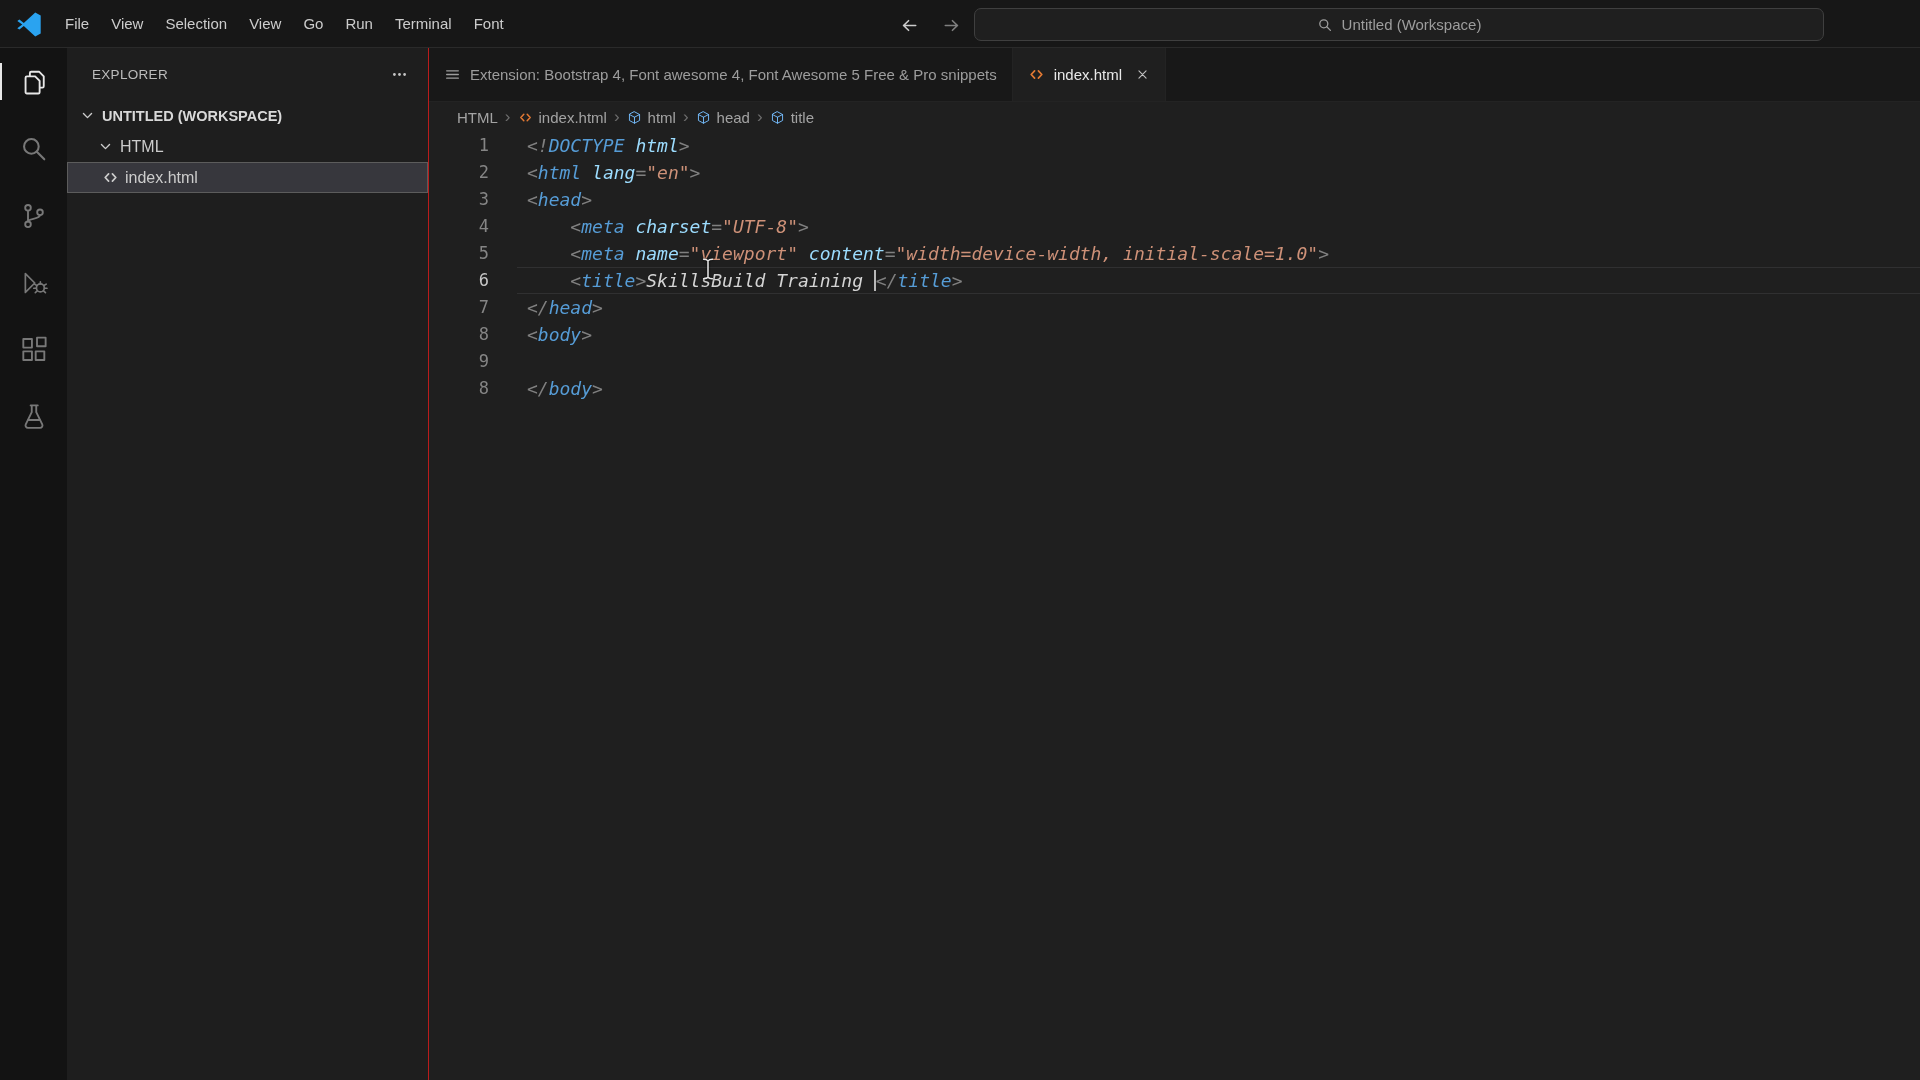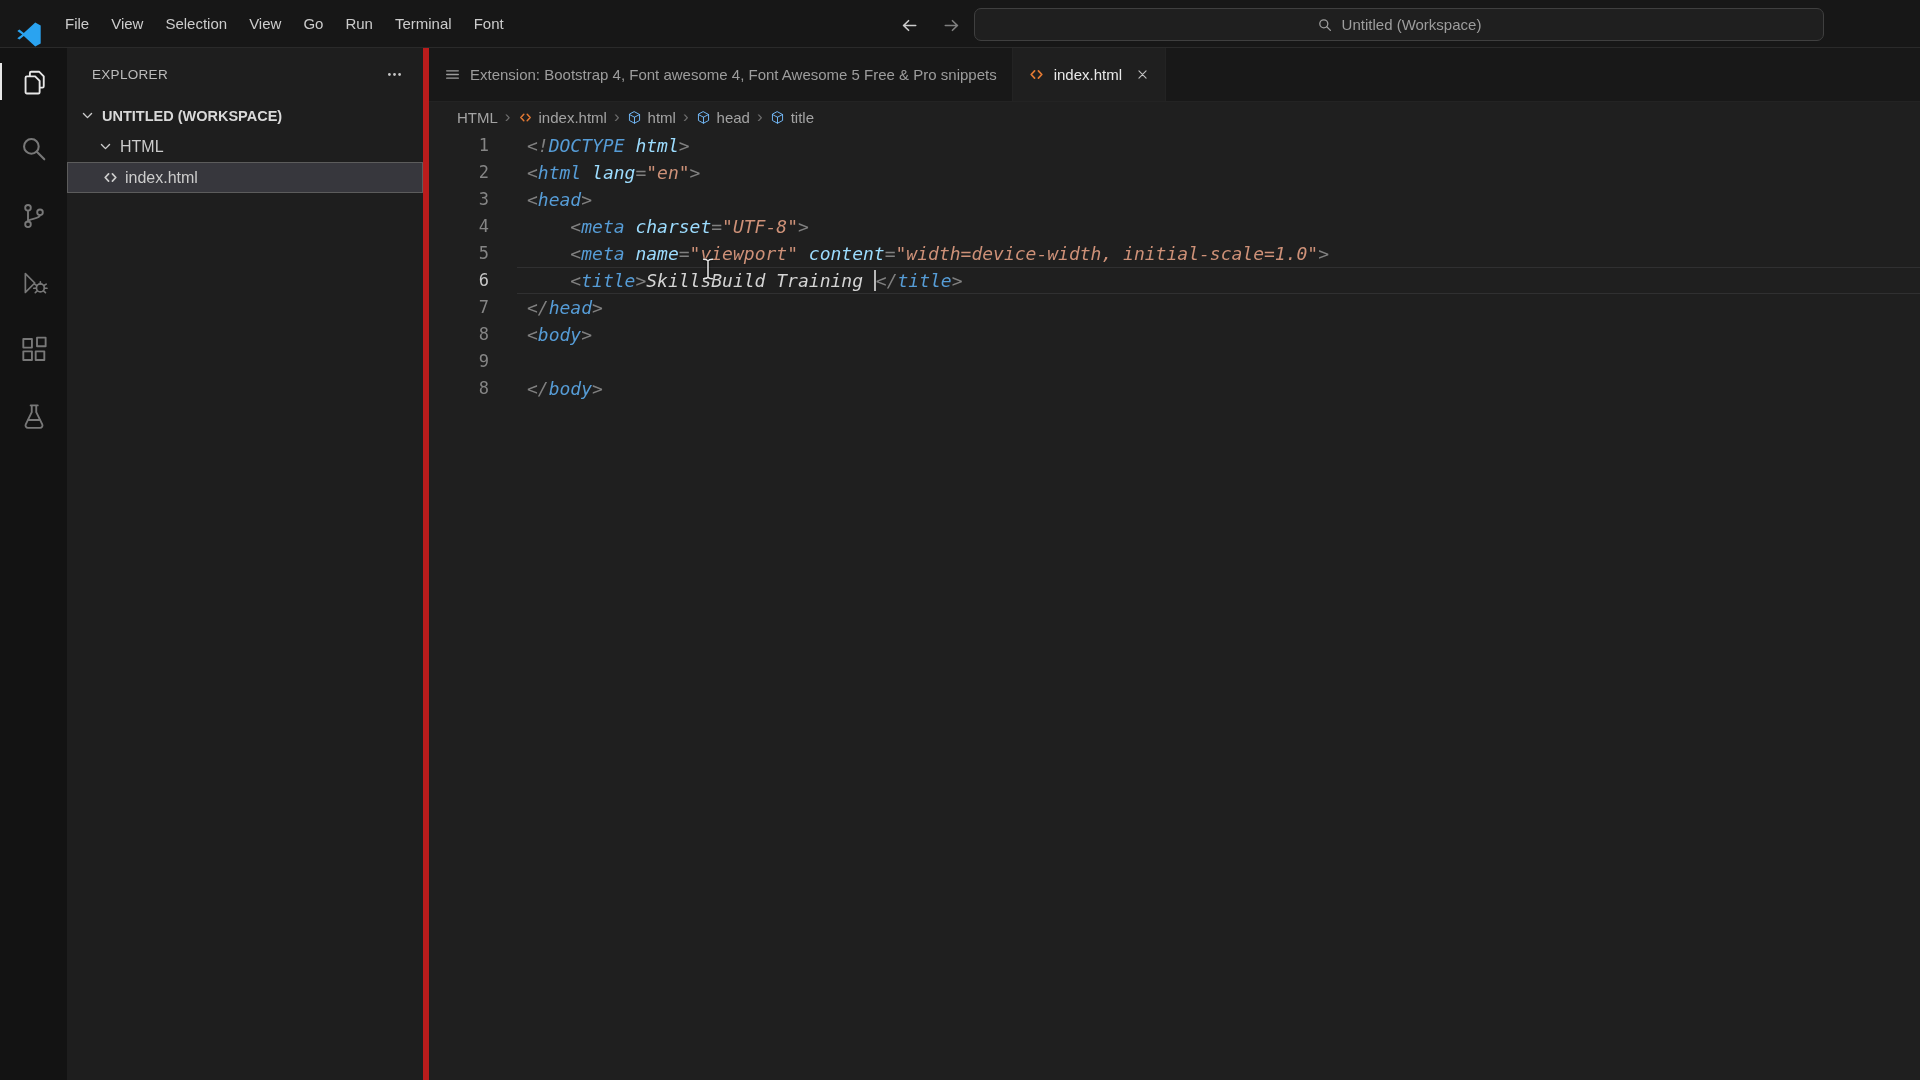--- a/index.html
+++ b/index.html
@@ -2,21 +2,21 @@
 <html style="--syntax-tag: #569cd6; --syntax-attr: #9cdcfe; --syntax-string: #ce9178; --syntax-text: #d4d4d4; --syntax-punct: #808080; --html-icon-orange: #e37933; --symbol-icon-blue: #75beff; --logo-blue: #2aa3f0;"><head>
 <meta charset="utf-8">
 <style>
   * { margin:0; padding:0; box-sizing:border-box; }
   html,body { width:1920px; height:1080px; overflow:hidden; background:#1f1f1f;
               font-family:"Liberation Sans", sans-serif; }
   .window { position:relative; width:1920px; height:1080px; display:flex; flex-direction:column; background:#1f1f1f; }
 
   
   .titlebar { height:48px; background:#171717; border-bottom:1px solid #2a2a2a;
-              display:flex; align-items:flex-end; position:relative; flex:none; z-index:5; }
+              display:flex; align-items:center; position:relative; flex:none; z-index:5; }
   .logo { width:26px; height:26px; margin:0 12px 0 16px; color:var(--logo-blue,#2aa3f0); flex:none; }
   .logo svg { width:26px; height:26px; display:block; }
   .menubar { display:flex; align-items:center; height:100%; }
   .menu-item { padding:0 11px; font-size:15px; color:#cccccc; height:32px; line-height:32px;
                border-radius:5px; cursor:default; white-space:nowrap; }
   .nav-arrows { position:absolute; left:896px; top:12px; display:flex; gap:16px; }
   .nav-btn { width:26px; height:26px; display:flex; align-items:center; justify-content:center; color:#cccccc; }
   .nav-btn.dim { color:#808080; }
   .nav-btn svg { width:19px; height:19px; }
   .command-center { position:absolute; left:974px; top:8px; width:850px; height:33px;
@@ -31,21 +31,21 @@
   
   .activitybar { width:67px; background:#131313; display:flex; flex-direction:column; flex:none; }
   .ab-item { height:67px; display:flex; align-items:center; justify-content:center;
              position:relative; color:#787878; }
   .ab-item.active { color:#e7e7e7; }
   .ab-item.active::before { content:''; position:absolute; left:0; top:15px; bottom:15px;
                             width:2px; background:#e7e7e7; }
   .ab-item .ic svg { width:30px; height:30px; }
 
   
-  .sidebar { width:362px; background:#1e1e1e; border-right:6px solid #b91c1c;
+  .sidebar { width:362px; background:#1e1e1e; border-right:1px solid #b91c1c;
              display:flex; flex-direction:column; flex:none; color:#cccccc; }
   .sidebar-header { height:52px; display:flex; align-items:center; padding:0 20px 0 25px;
                     font-size:13.5px; color:#bcbcbc; letter-spacing:.3px; }
   .more-actions { margin-left:auto; color:#c5c5c5; display:flex; }
   .more-actions svg { width:17px; height:17px; }
   .tree-row { height:31px; display:flex; align-items:center; gap:6px; font-size:16px;
               color:#cccccc; cursor:default; white-space:nowrap; }
   .tree-row.section { font-weight:700; font-size:14.5px; color:#d9d9d9; padding-left:12px; }
   .tree-row.folder { padding-left:30px; }
   .tree-row.html-file { padding-left:35px; }

